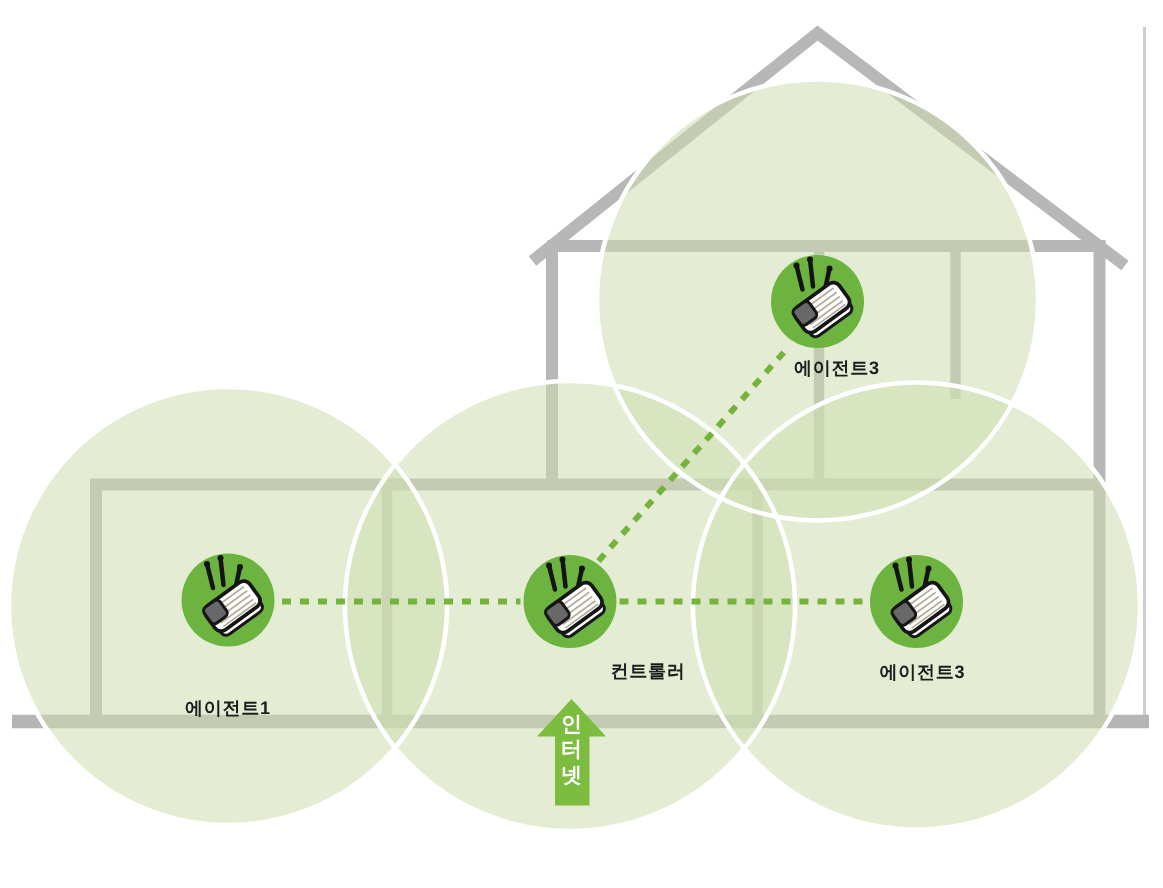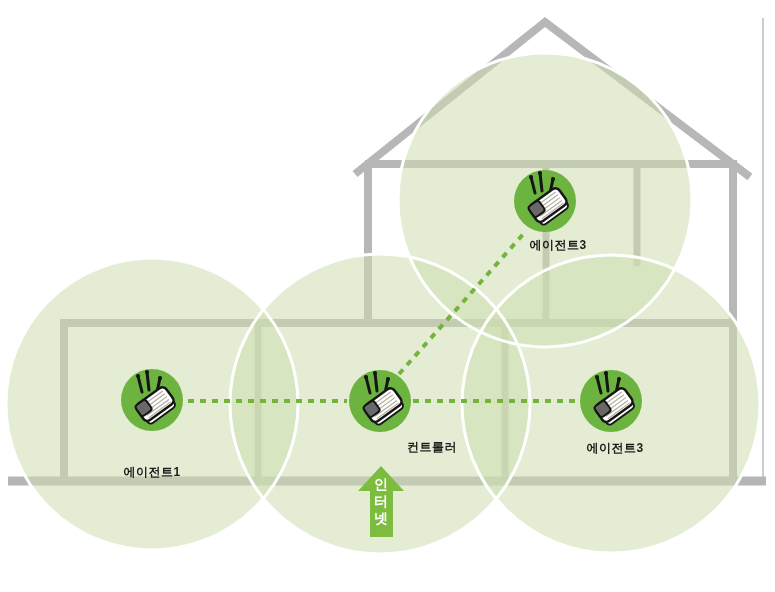--- a/index.html
+++ b/index.html
@@ -24,20 +24,21 @@
     position:absolute;
     left:381px;top:476px;
     transform:translateX(-50%);
     width:16px;
     font-size:14px;
     font-weight:bold;
     line-height:17px;
     color:#ffffff;
     text-align:center;
     word-break:break-all;
+    font-family:Liberation Mono, monospace;
   }
   .wall{stroke:#b7b7b7;fill:none;}
   .floor{stroke:#b5b5b5;fill:none;}
   .thinline{stroke:#cdcdcd;fill:none;}
   .coverage{fill:rgba(205,222,177,0.55);}
   .coverage-rim{fill:none;stroke:#ffffff;stroke-width:3;}
   .link{stroke-width:4;stroke-dasharray:6 6;fill:none;}
   .router-outline{fill:#ffffff;stroke:#161616;}
   .router-dark{fill:#686868;stroke:#161616;stroke-width:2;}
   .router-stripes{stroke:#b3ae9e;stroke-width:1.2;fill:none;}

